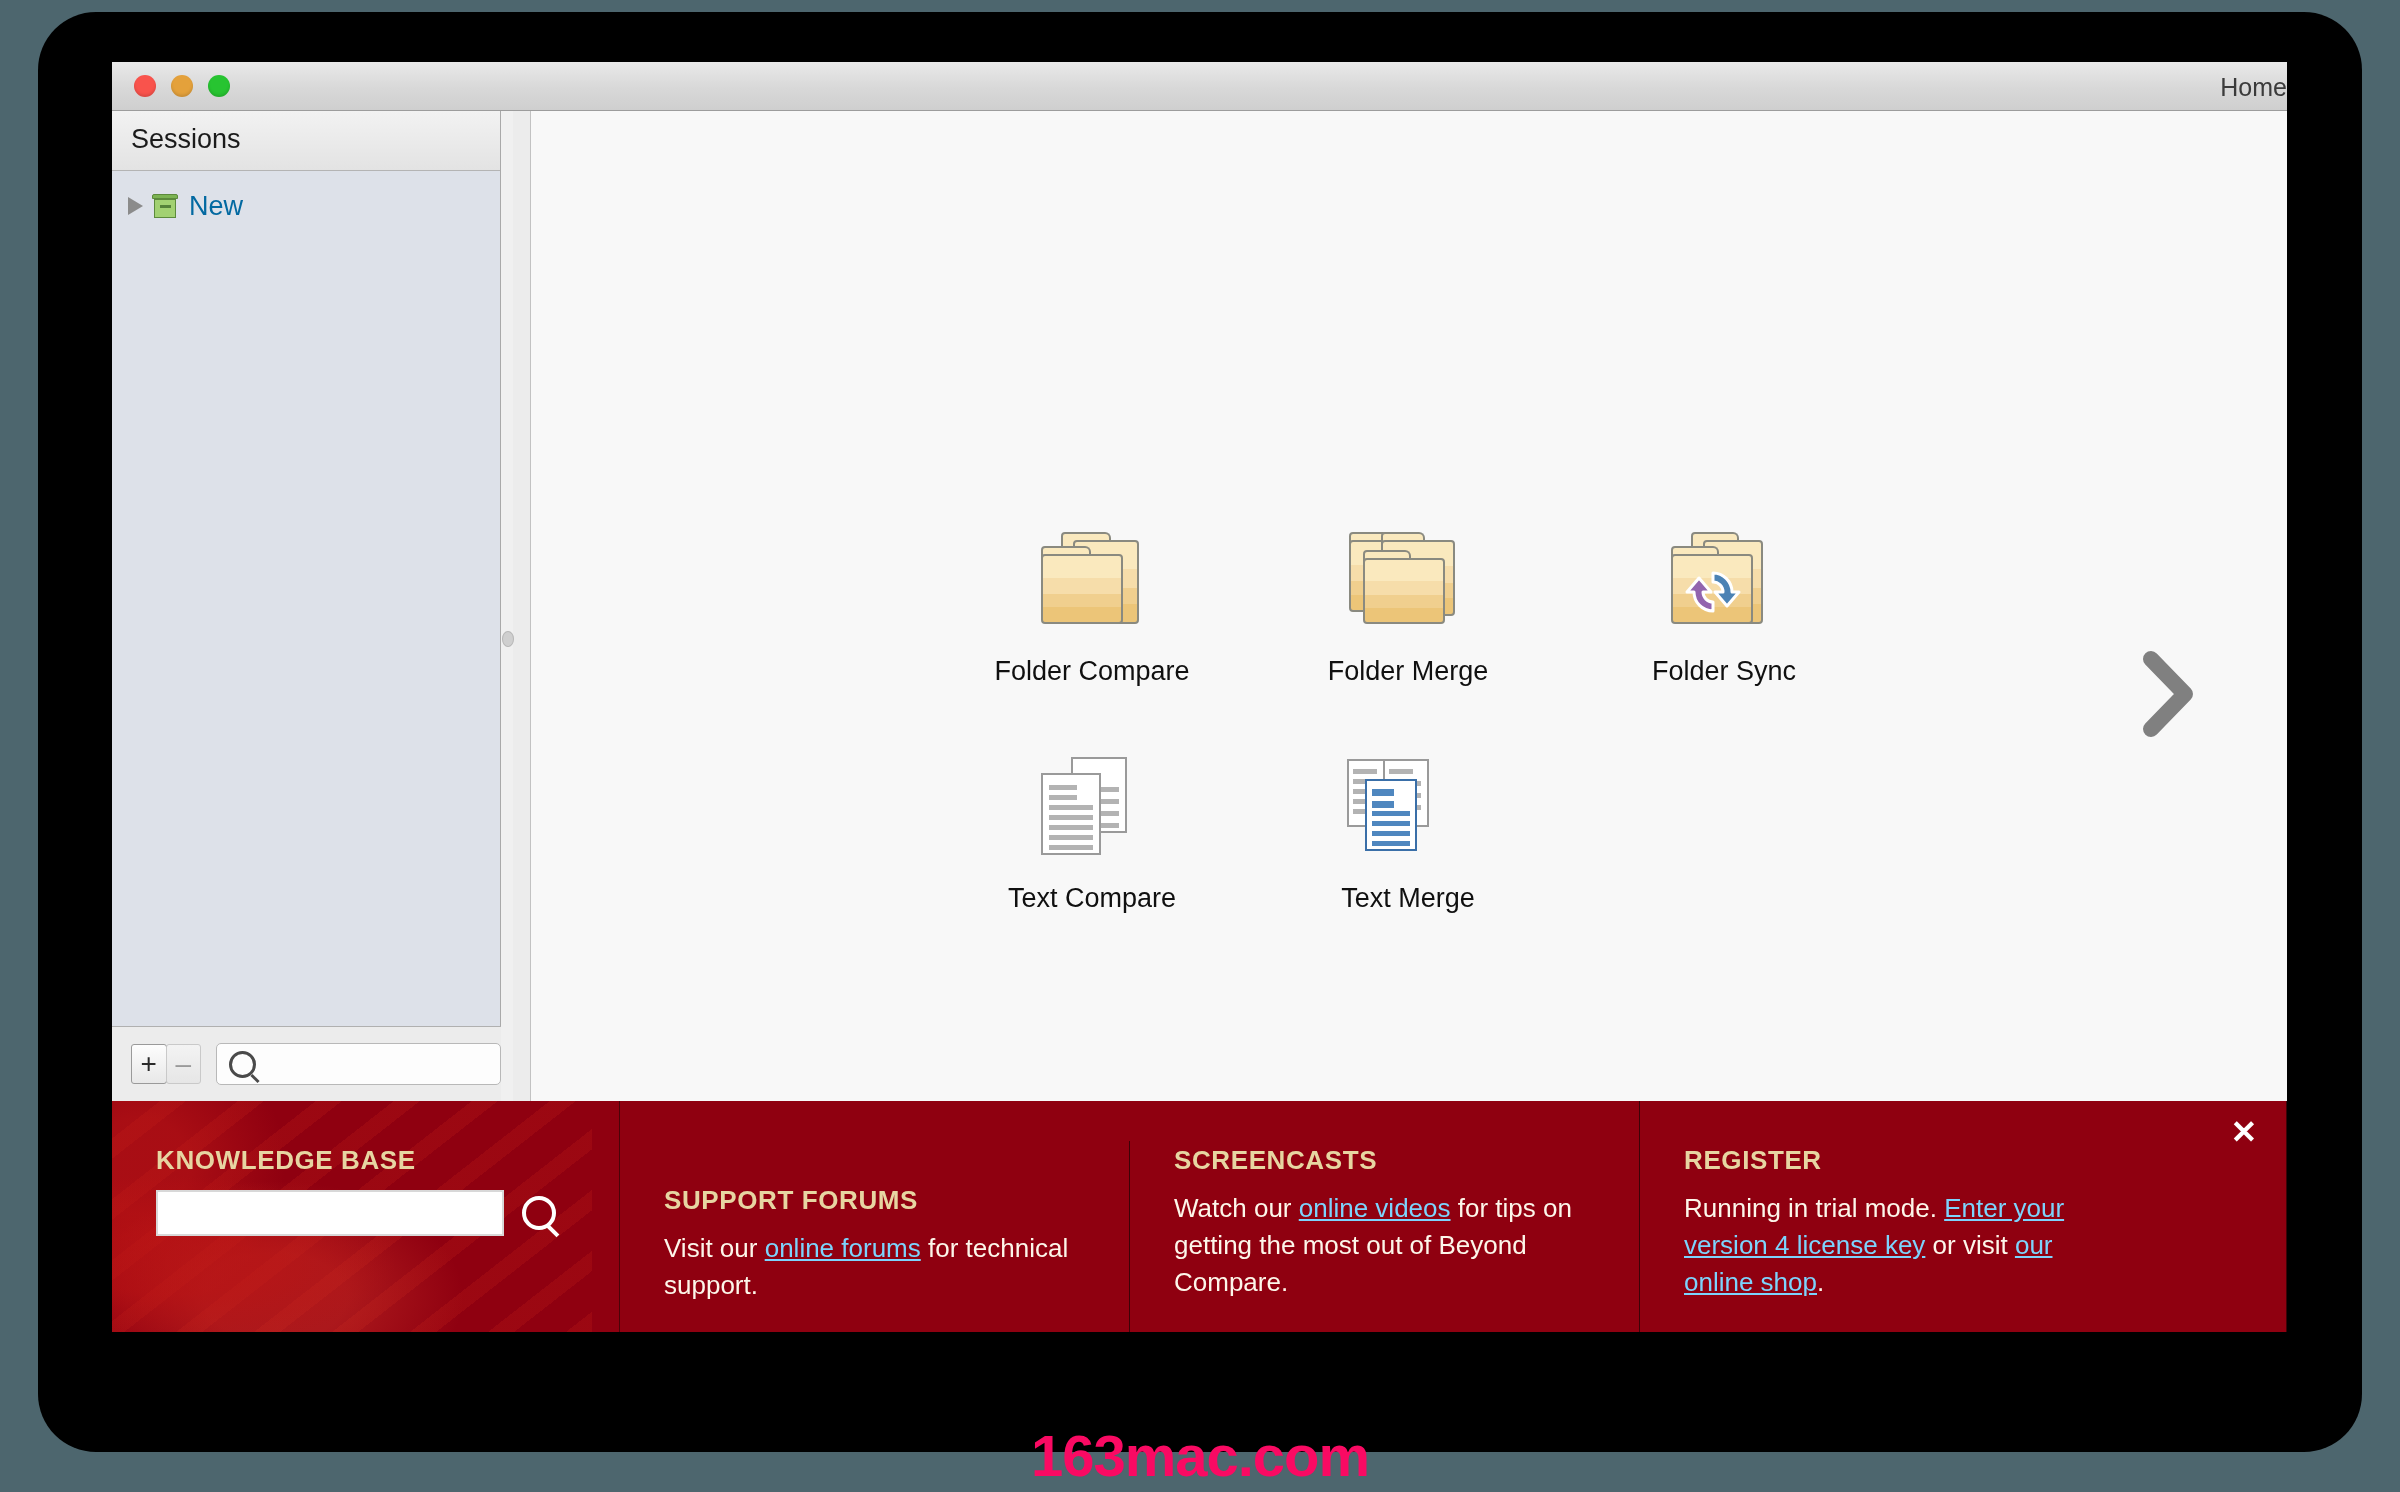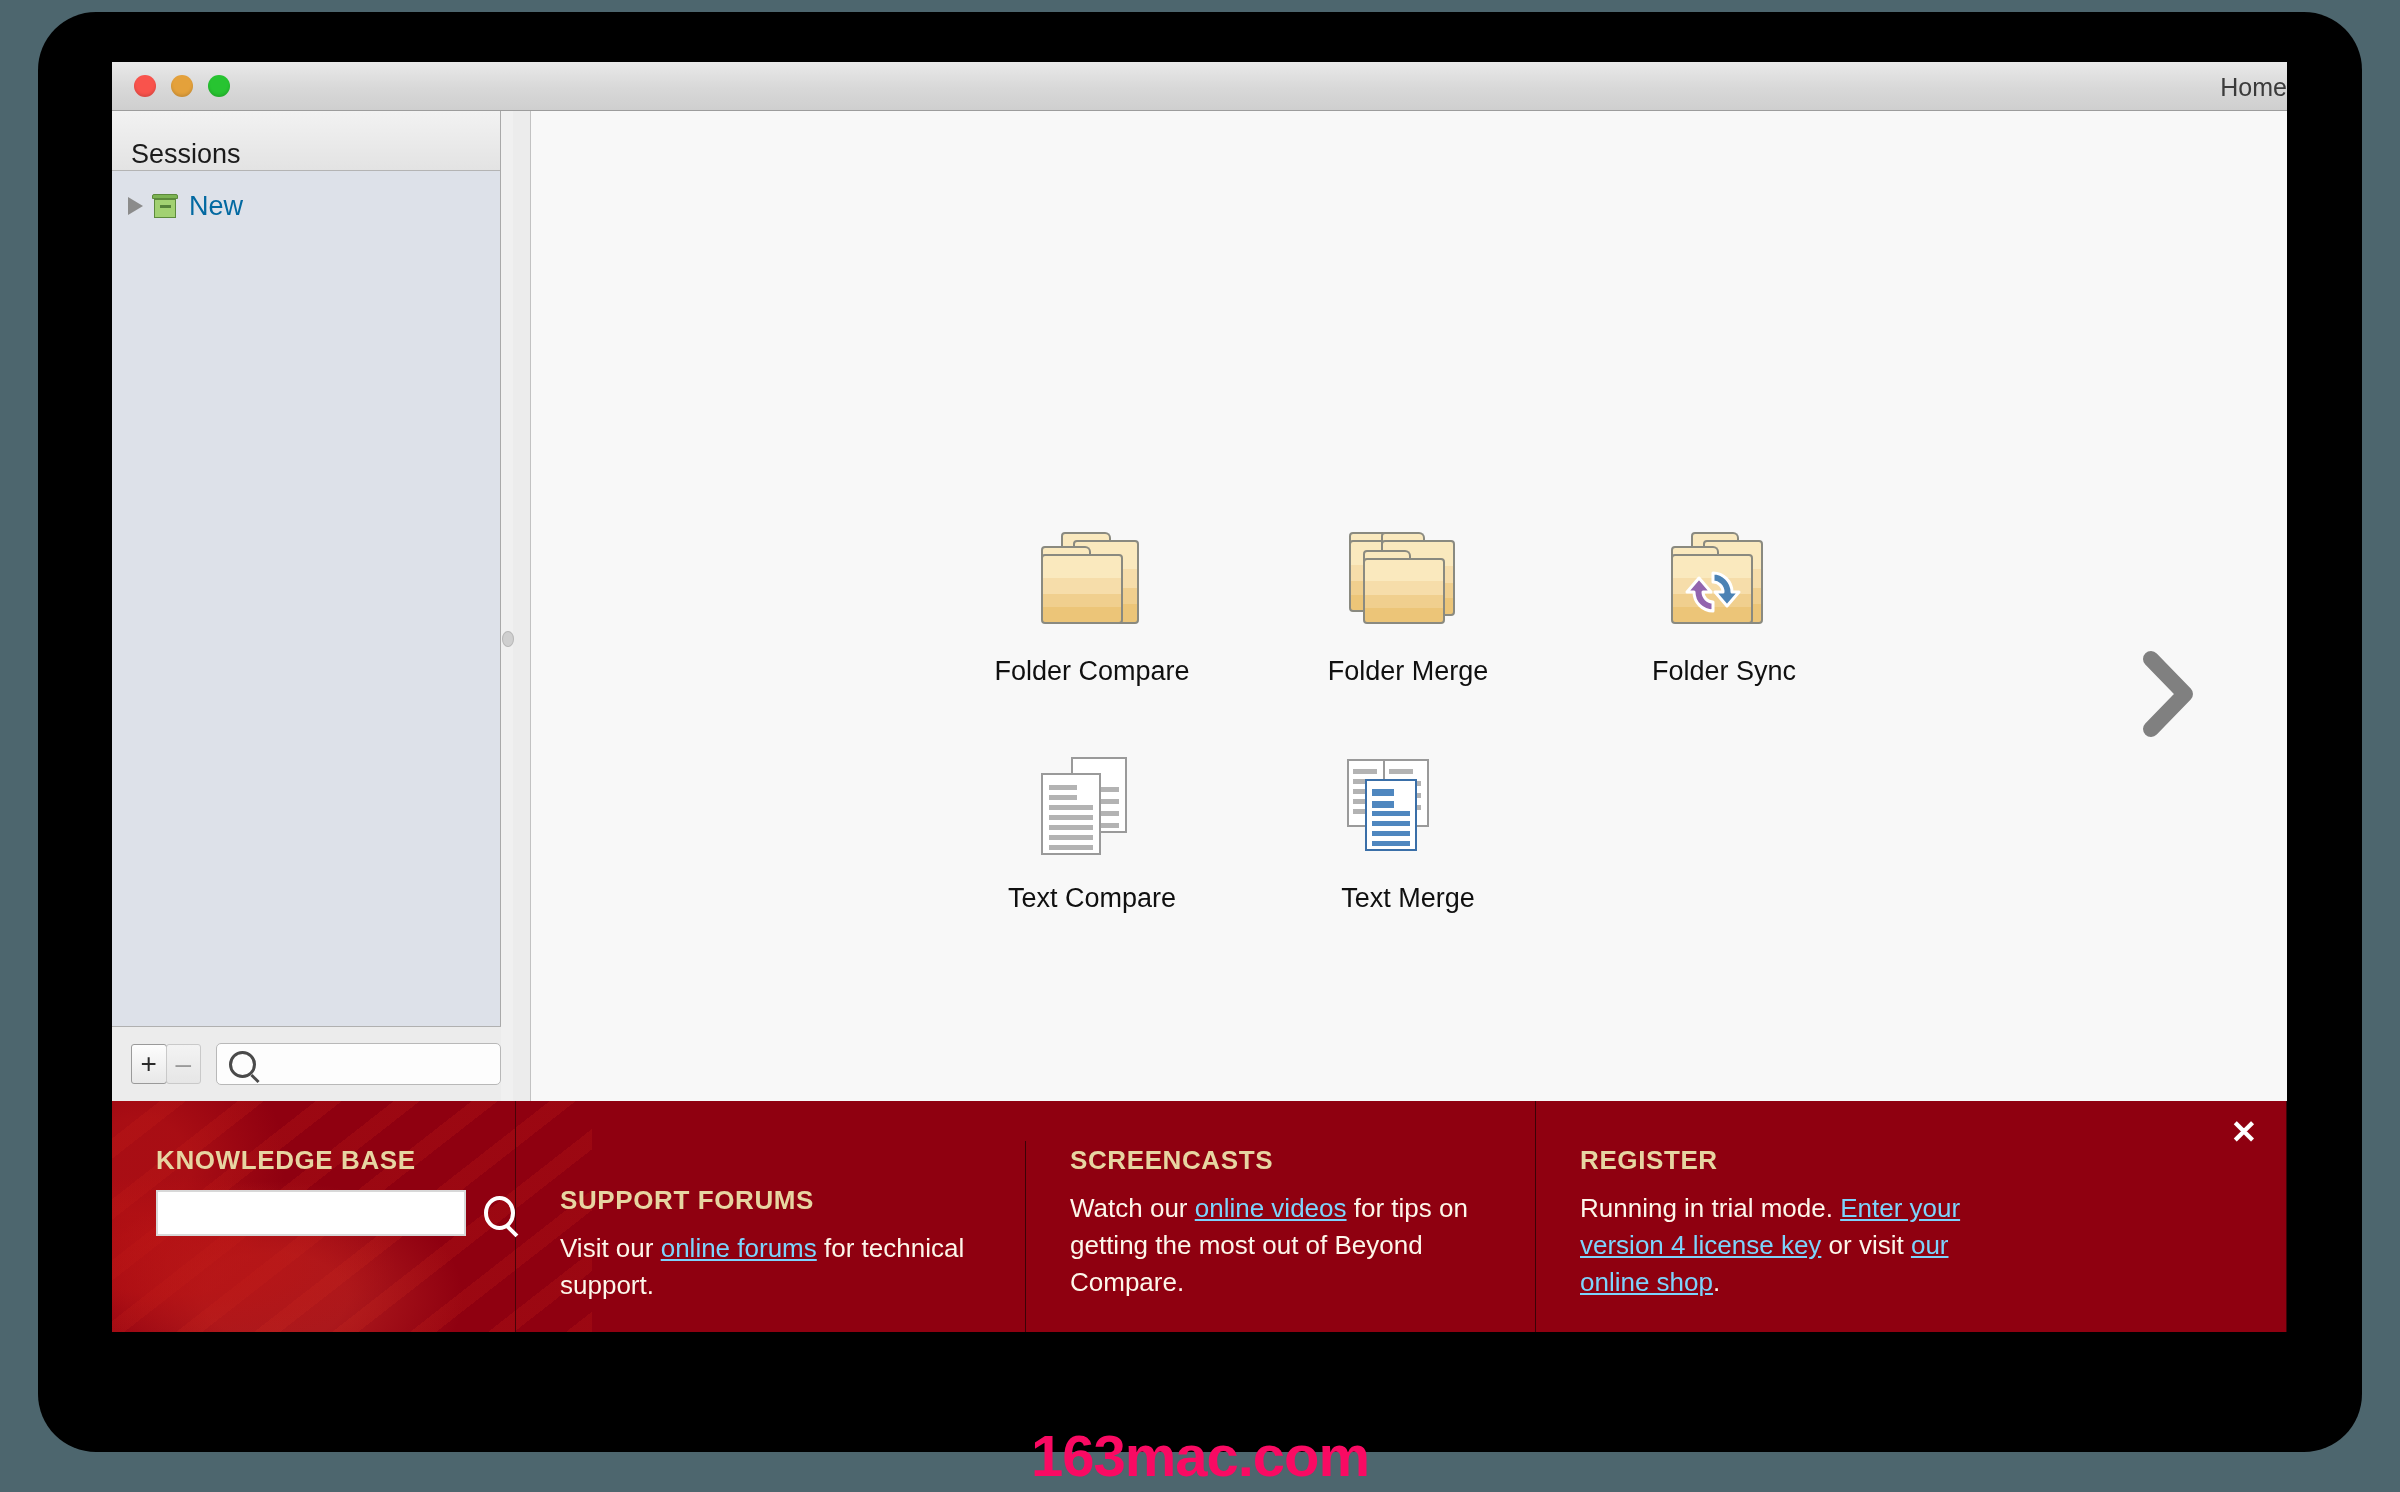--- a/index.html
+++ b/index.html
@@ -86,21 +86,21 @@
   }
   #sidebar-header {
     height: 60px;
     background: linear-gradient(to bottom, #f2f2f2 0%, #e3e3e3 100%);
     border-bottom: 1px solid #b4b4b4;
     box-sizing: border-box;
   }
   #sidebar-header-label {
     font-size: 27px;
     color: #1b1b1b;
-    padding: 28px 0 0 19px;
+    padding: 13px 0 0 19px;
     display: block;
   }
   #sidebar-tree {
     padding-top: 14px;
   }
   .tree-row {
     display: flex;
     align-items: center;
     height: 42px;
     padding-left: 16px;
@@ -324,21 +324,21 @@
       radial-gradient(circle at 6% 28%, rgba(200,30,25,.45) 0 10%, rgba(0,0,0,0) 30%),
       repeating-linear-gradient(-38deg, rgba(185,25,22,.30) 0 16px, rgba(0,0,0,0) 16px 48px);
     pointer-events: none;
   }
   .promo-panel {
     position: relative;
     box-sizing: border-box;
     padding: 44px 0 0 44px;
     border-right: 1px solid #3c0207;
   }
-  #panel-kb       { width: 404px; border-right-color: #4a0308; }
+  #panel-kb       { width: 508px; border-right-color: #4a0308; }
   #panel-forums   { width: 510px; margin-top: 40px; }
   #panel-screen   { width: 510px; }
   #panel-register { width: 510px; border-right: none; }
   #panel-spacer   { flex: 1; }
   .promo-title {
     font-size: 26px;
     font-weight: bold;
     color: #e7d5a2;
     letter-spacing: .6px;
     display: block;

